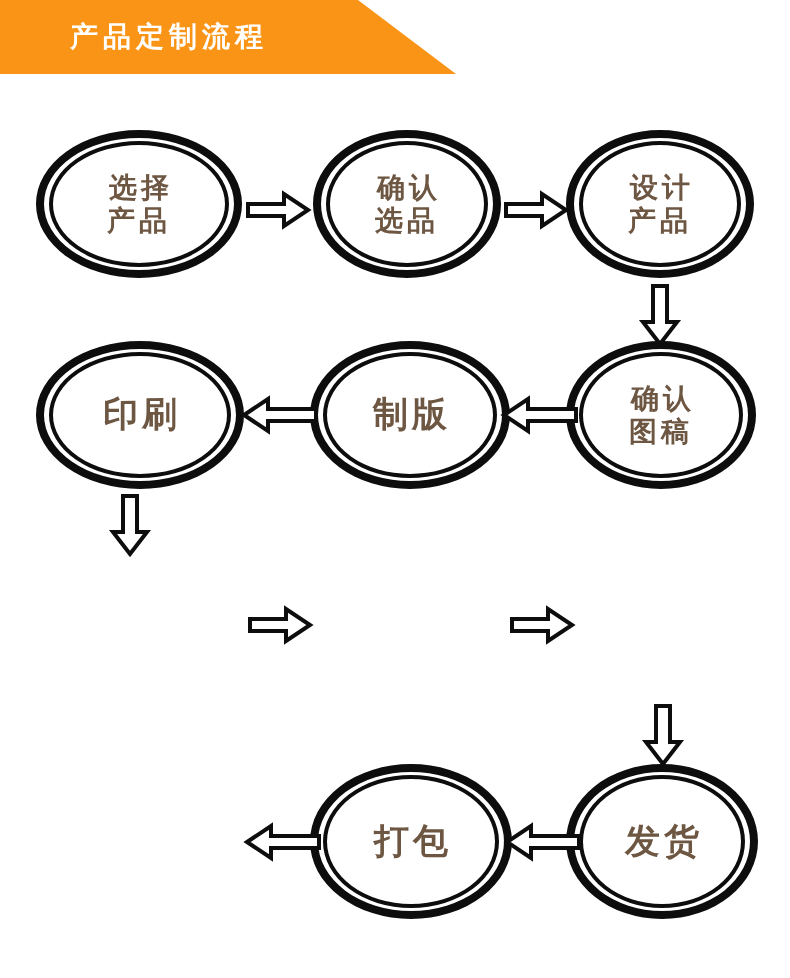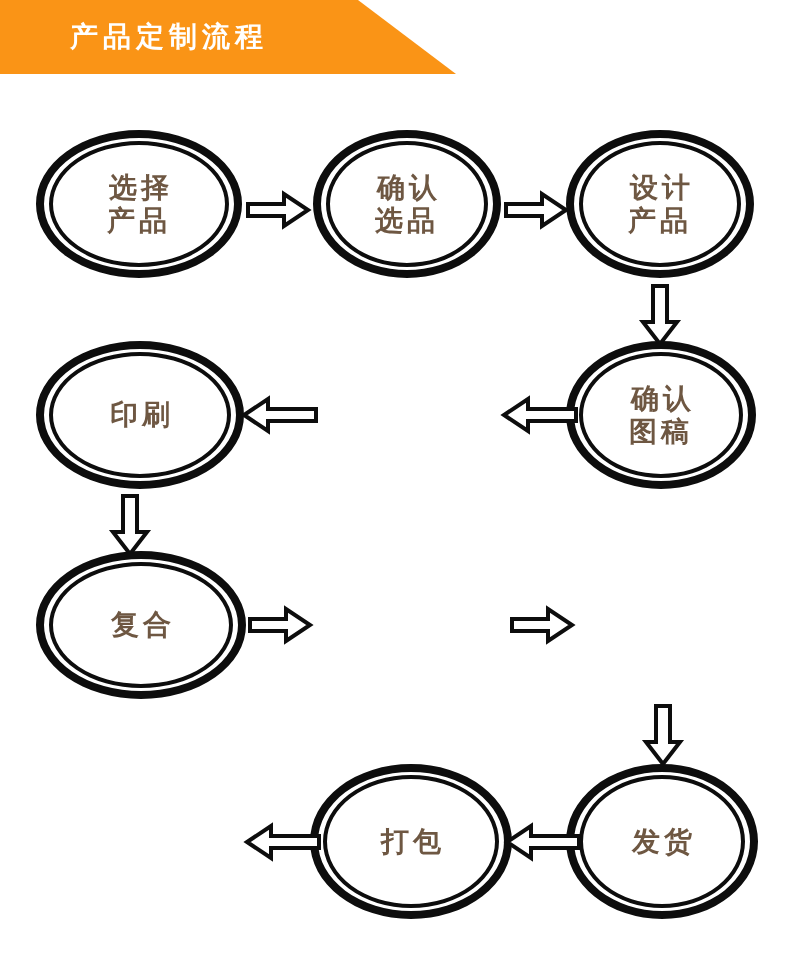--- a/index.html
+++ b/index.html
@@ -72,21 +72,21 @@
     background: #ffffff;
   }
   .node-label {
     position: absolute;
     inset: 0;
     display: flex;
     flex-direction: column;
     align-items: center;
     justify-content: center;
     color: #6E5742;
-    font-size: 28px;
+    font-size: 35px;
     font-weight: bold;
     line-height: 1.18;
     letter-spacing: 4px;
     text-indent: 4px;
     white-space: pre-line;
     text-align: center;
     z-index: 2;
   }
   .node-label.two-line { font-size: 28px; }
 
@@ -149,45 +149,45 @@
     <div class="ring-inner"></div>
     <div class="node-label">印刷</div>
   </div>
 
   <div class="arrow" style="left:240px; top:385px; width:78px; height:36px;">
     <svg width="78" height="36" viewBox="0 0 78 36">
       <path d="M76,12 L28,12 L28,2 L4,18 L28,34 L28,24 L76,24 Z" fill="#FFFFFF" stroke="#0D0D0D" stroke-width="4" stroke-linejoin="miter"></path>
     </svg>
   </div>
 
+  <div class="node" style="left:310px; top:329px; width:200px; height:148px;">
+    <div class="ring-outer"></div>
+    <div class="ring-inner"></div>
+    <div class="node-label">制版</div>
+  </div>
 
   <div class="arrow" style="left:500px; top:385px; width:78px; height:36px;">
     <svg width="78" height="36" viewBox="0 0 78 36">
       <path d="M76,12 L28,12 L28,2 L4,18 L28,34 L28,24 L76,24 Z" fill="#FFFFFF" stroke="#0D0D0D" stroke-width="4" stroke-linejoin="miter"></path>
     </svg>
   </div>
 
   <div class="node" style="left:566px; top:329px; width:190px; height:148px;">
     <div class="ring-outer"></div>
     <div class="ring-inner"></div>
     <div class="node-label two-line">确认
 图稿</div>
   </div>
 
   <div class="arrow" style="left:110px; top:482px; width:40px; height:62px;">
     <svg width="40" height="62" viewBox="0 0 40 62">
       <path d="M13,2 L27,2 L27,38 L37,38 L20,60 L3,38 L13,38 Z" fill="#FFFFFF" stroke="#0D0D0D" stroke-width="4" stroke-linejoin="miter"></path>
     </svg>
   </div>
 
-  <div class="node" style="left:36px;  top:539px; width:210px; height:148px;">
-    <div class="ring-outer"></div>
-    <div class="ring-inner"></div>
-    <div class="node-label">复合</div>
-  </div>
 
   <div class="arrow" style="left:248px; top:595px; width:64px; height:36px;">
     <svg width="64" height="36" viewBox="0 0 64 36">
       <path d="M2,12 L38,12 L38,2 L62,18 L38,34 L38,24 L2,24 Z" fill="#FFFFFF" stroke="#0D0D0D" stroke-width="4" stroke-linejoin="miter"></path>
     </svg>
   </div>
 
 
   <div class="arrow" style="left:510px; top:595px; width:64px; height:36px;">
     <svg width="64" height="36" viewBox="0 0 64 36">

